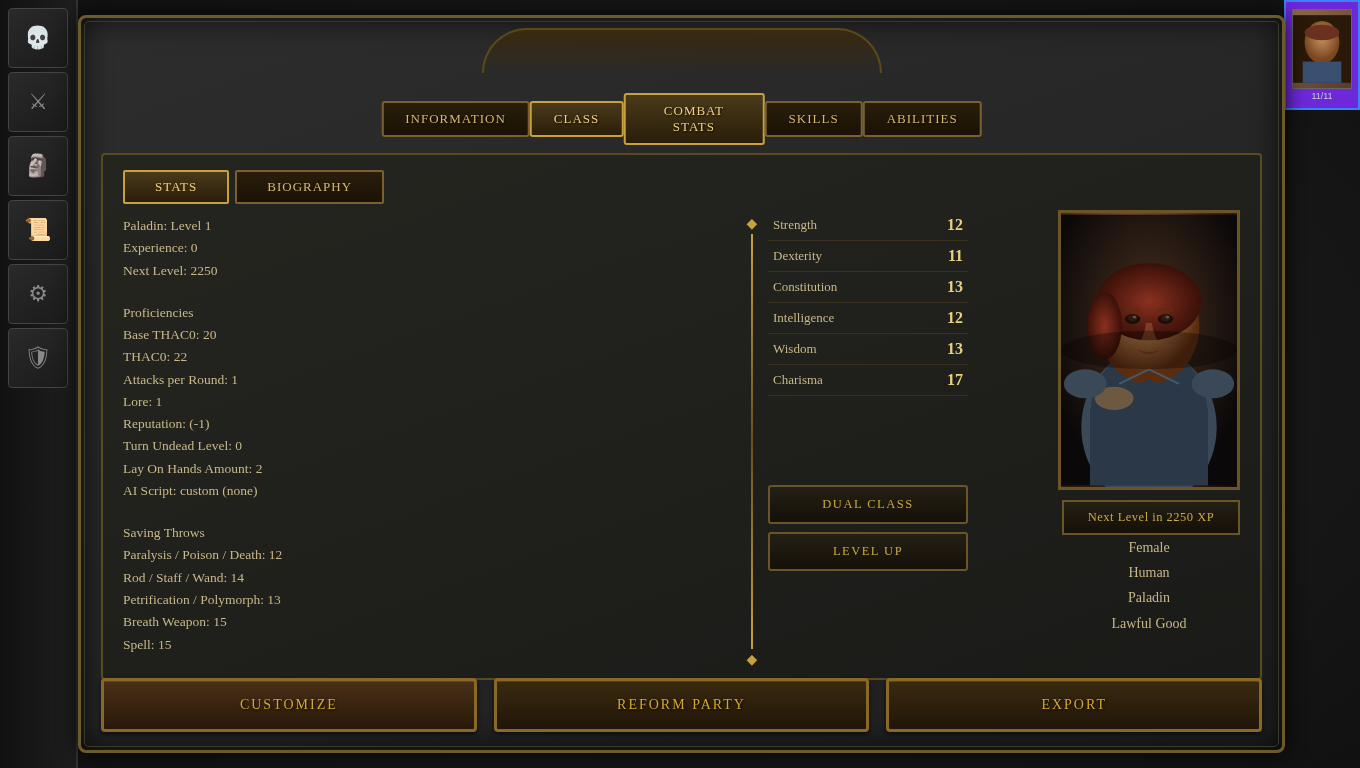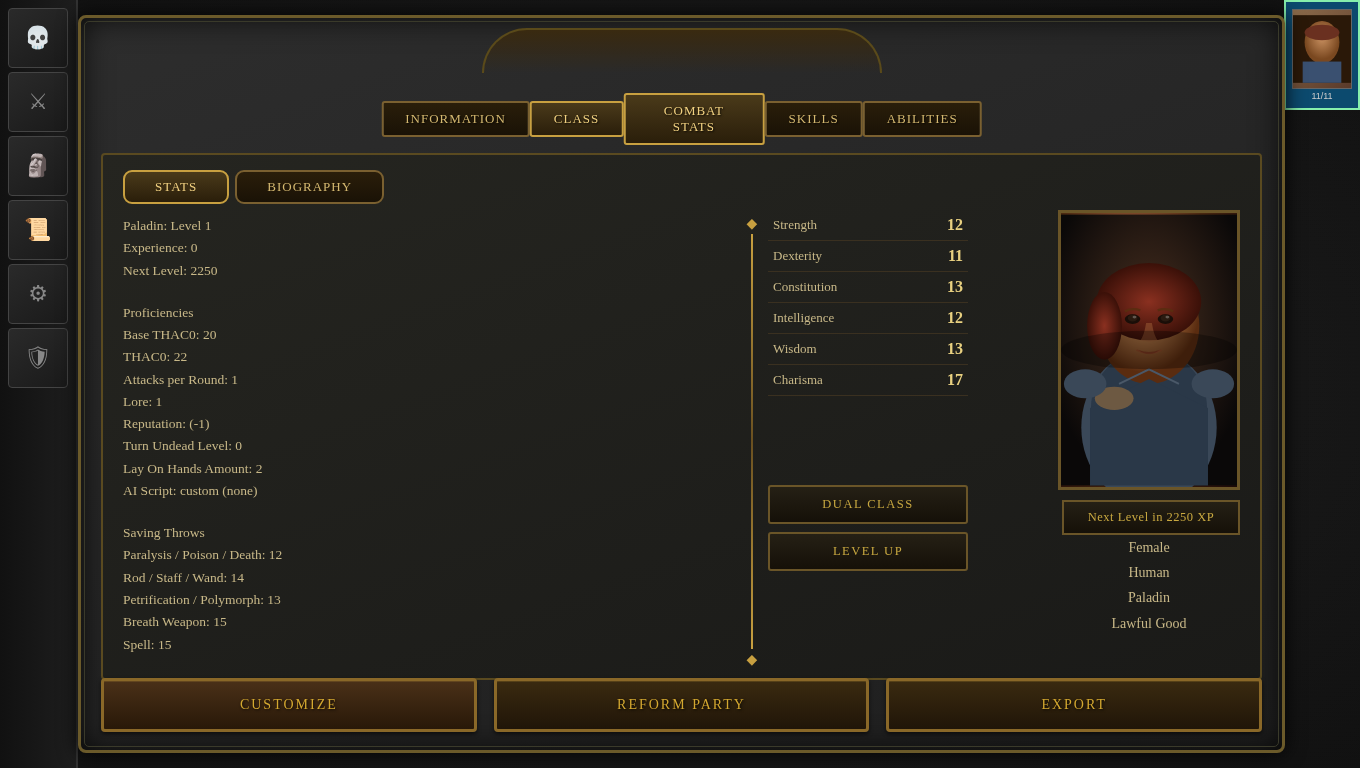--- a/index.html
+++ b/index.html
@@ -52,22 +52,22 @@
       color: #888;
     }
 
     
     .portrait-corner {
       position: absolute;
       right: 0;
       top: 0;
       width: 76px;
       height: 110px;
-      background: #0c4a6e;
-      border: 2px solid #86efac;
+      background: #6d28d9;
+      border: 2px solid #3b82f6;
       display: flex;
       flex-direction: column;
       align-items: center;
       justify-content: center;
       gap: 2px;
     }
 
     .portrait-corner-img {
       width: 60px;
       height: 80px;
@@ -174,21 +174,21 @@
       top: 15px;
       left: 20px;
       display: flex;
       gap: 6px;
     }
 
     .sub-tab {
       padding: 7px 30px;
       background: linear-gradient(to bottom, #2a1e0a, #1a1206);
       border: 2px solid #7a6030;
-      border-radius: 9px;
+      border-radius: 2px;
       color: #d4b870;
       font-family: 'Times New Roman', serif;
       font-size: 13px;
       letter-spacing: 1px;
       cursor: pointer;
       text-transform: uppercase;
     }
 
     .sub-tab.active {
       background: linear-gradient(to bottom, #4a3a1a, #2a1e0a);

